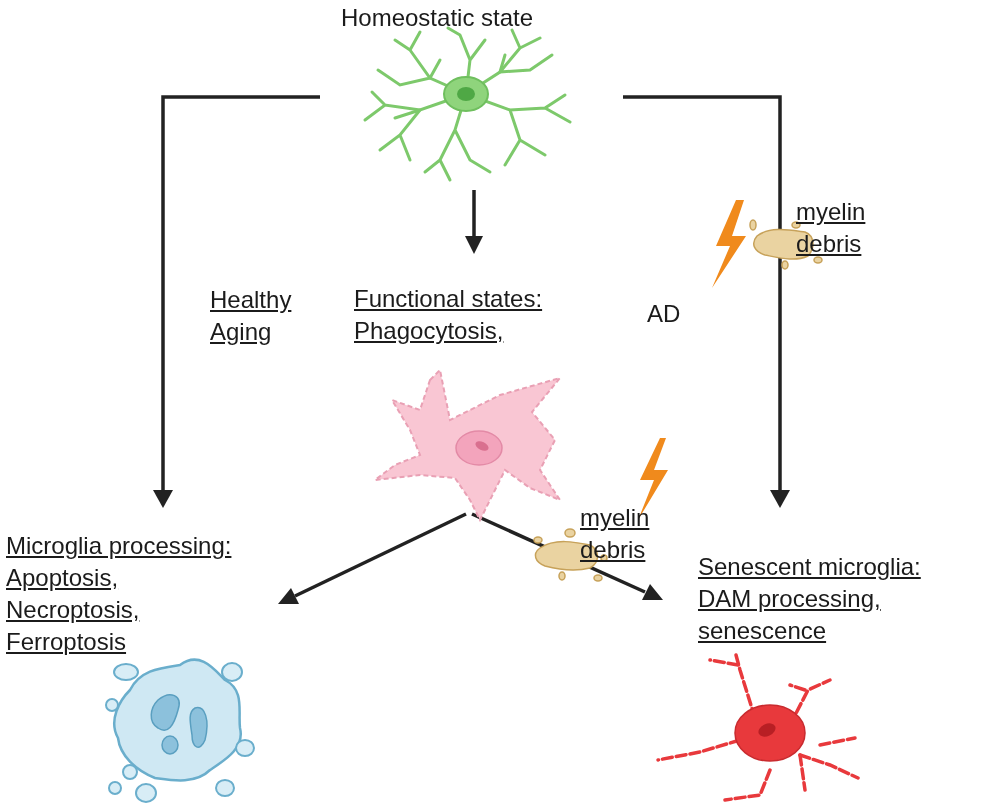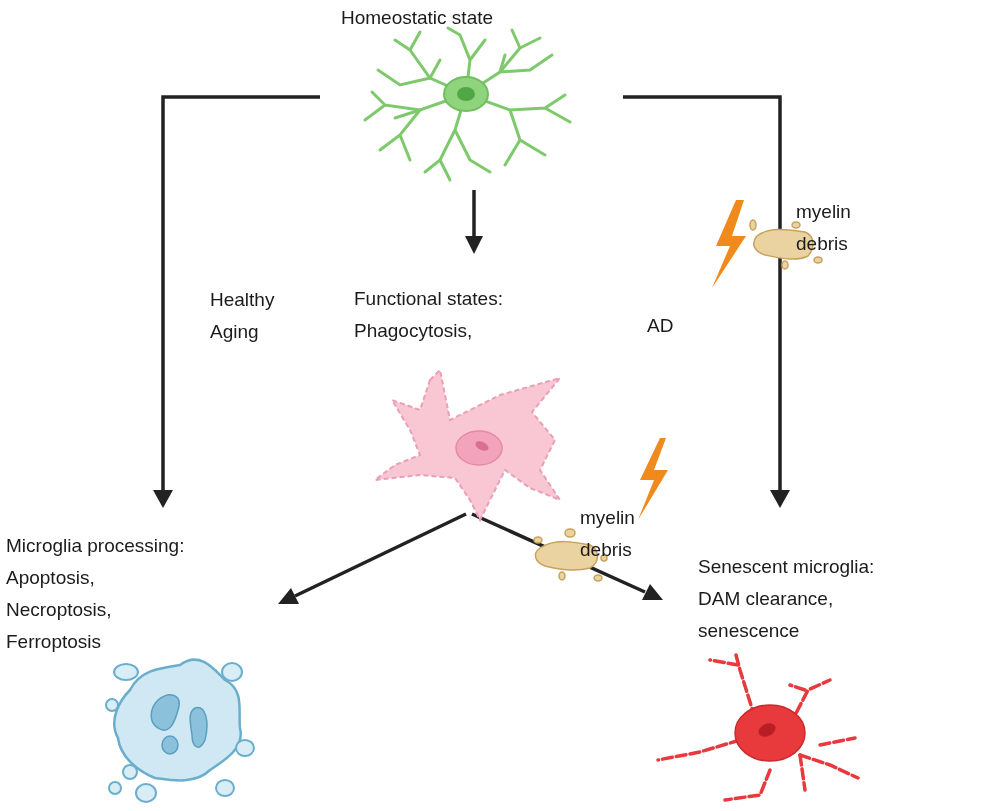--- a/index.html
+++ b/index.html
@@ -1,20 +1,20 @@
 <!DOCTYPE html>
 <html><head>
   <meta charset="utf-8">
   <style>
     html, body { margin:0; padding:0; background:#ffffff; }
     body { width:1000px; height:811px; position:relative; overflow:hidden;
            font-family:"Liberation Sans", "DejaVu Sans", sans-serif; color:#1a1a1a; }
     svg#art { position:absolute; left:0; top:0; width:1000px; height:811px; }
-    .lbl { position:absolute; font-size:19px; line-height:32px; white-space:nowrap; color:#1b1b1b; }
-    .lbl div { display:block; }
+    .lbl { position:absolute; font-size:24px; line-height:32px; white-space:nowrap; color:#1b1b1b; }
+    .lbl div { display:block;text-decoration:underline; }
   </style>
 </head>
 <body>
 
 <svg id="art" viewBox="0 0 1000 811">
   <defs>
     <marker id="ah" markerWidth="10" markerHeight="10" refX="5" refY="5" orient="auto" markerUnits="userSpaceOnUse" viewBox="0 0 10 10">
       <path d="M0,0 L10,5 L0,10 z" fill="#1e1e1e"></path>
     </marker>
   </defs>
@@ -113,36 +113,36 @@
 <div class="lbl" style="left:354px; top:276px;margin-top:7px;">
   <div>Functional states:</div>
   <div>Phagocytosis,</div>
 </div>
 
 <div class="lbl" style="left:210px; top:284px;">
   <div>Healthy</div>
   <div>Aging</div>
 </div>
 
-<div class="lbl" style="left:647px; top:310px;">AD</div>
+<div class="lbl" style="left:647px; top:298px;">AD</div>
 
 <div class="lbl" style="left:796px; top:196px;">
   <div>myelin</div>
   <div>debris</div>
 </div>
 
 <div class="lbl" style="left:580px; top:502px;">
   <div>myelin</div>
   <div>debris</div>
 </div>
 
 <div class="lbl" style="left:6px; top:530px;">
   <div>Microglia processing:</div>
   <div>Apoptosis,</div>
   <div>Necroptosis,</div>
   <div>Ferroptosis</div>
 </div>
 
 <div class="lbl" style="left:698px; top:551px;">
   <div>Senescent microglia:</div>
-  <div>DAM clearance,</div>
+  <div>DAM processing,</div>
   <div>senescence</div>
 </div>
 
 </body></html>

